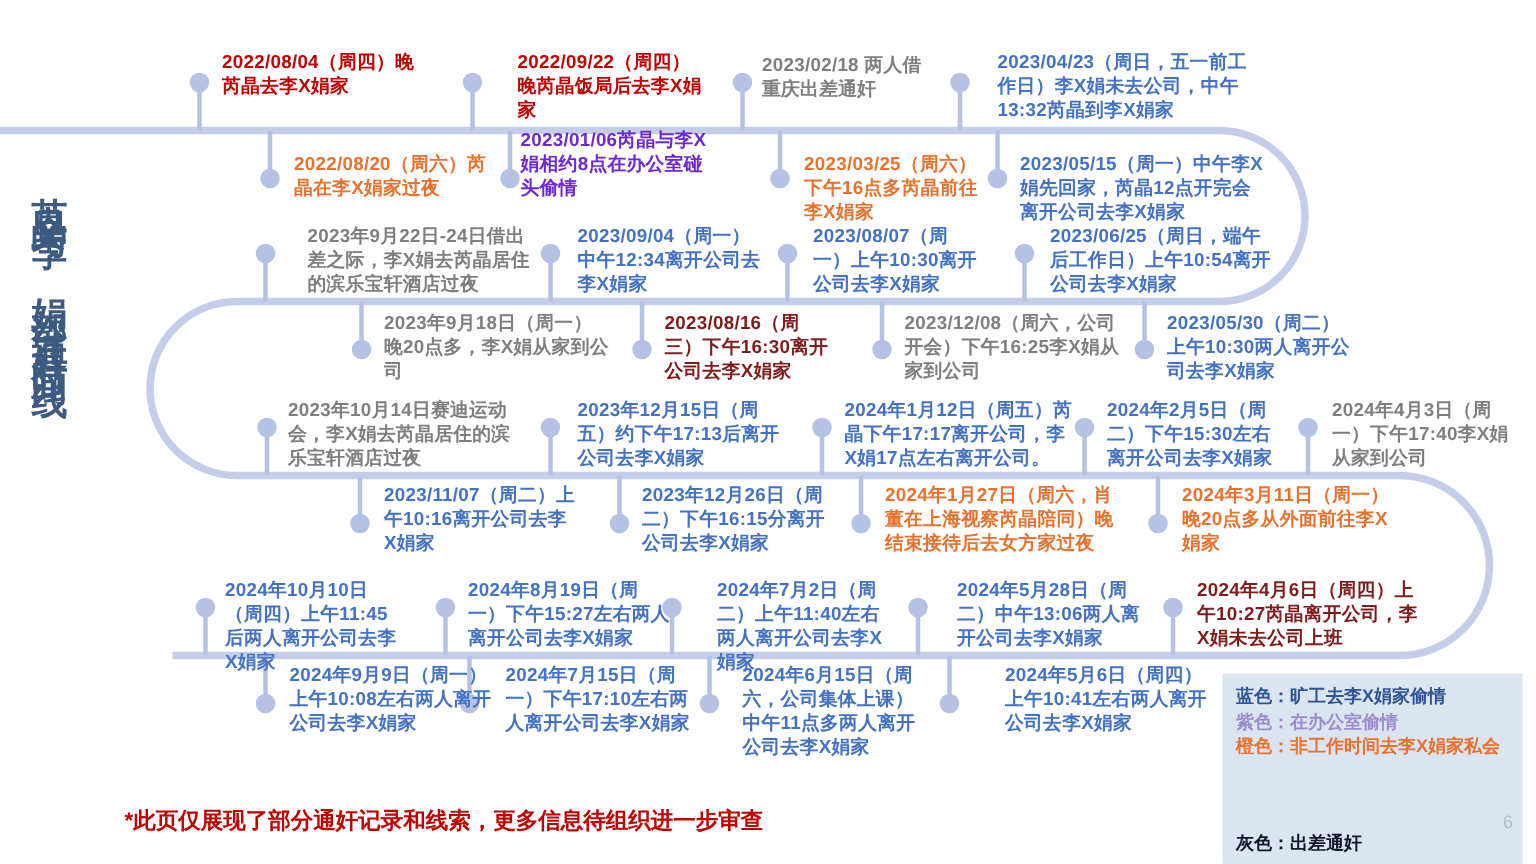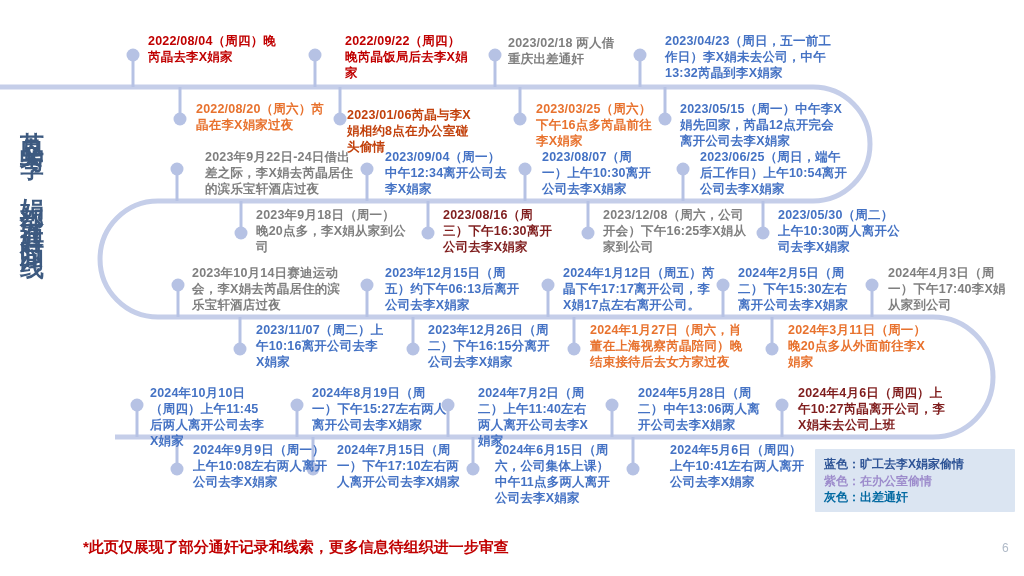--- a/index.html
+++ b/index.html
@@ -110,33 +110,33 @@
         <circle cx="633" cy="469" r="6.5" fill="#b6c2e4"></circle>
       </g>
   </svg>
 
   <div id="events">
       <div class="event" style="left: 148px; top: 33px; width: 132px; color: rgb(192, 0, 0);">2022/08/04（周四）晚芮晶去李X娟家</div>
       <div class="event" style="left: 345px; top: 33px; width: 126px; color: rgb(192, 0, 0);">2022/09/22（周四）晚芮晶饭局后去李X娟家</div>
       <div class="event" style="left: 508px; top: 35px; width: 110px; color: rgb(127, 127, 127);">2023/02/18 两人借重庆出差通奸</div>
       <div class="event" style="left: 665px; top: 33px; width: 170px; color: rgb(68, 114, 196);">2023/04/23（周日，五一前工作日）李X娟未去公司，中午13:32芮晶到李X娟家</div>
       <div class="event" style="left: 196px; top: 101px; width: 135px; color: rgb(232, 114, 46);">2022/08/20（周六）芮晶在李X娟家过夜</div>
-      <div class="event" style="left: 347px; top: 107px; width: 132px; color: #c2410c;">2023/01/06芮晶与李X娟相约8点在办公室碰头偷情</div>
+      <div class="event" style="left: 347px; top: 85px; width: 132px; color: #6d28d9;">2023/01/06芮晶与李X娟相约8点在办公室碰头偷情</div>
       <div class="event" style="left: 536px; top: 101px; width: 126px; color: rgb(232, 114, 46);">2023/03/25（周六）下午16点多芮晶前往李X娟家</div>
       <div class="event" style="left: 680px; top: 101px; width: 162px; color: rgb(68, 114, 196);">2023/05/15（周一）中午李X娟先回家，芮晶12点开完会离开公司去李X娟家</div>
       <div class="event" style="left: 205px; top: 149px; width: 152px; color: rgb(127, 127, 127);">2023年9月22日-24日借出差之际，李X娟去芮晶居住的滨乐宝轩酒店过夜</div>
       <div class="event" style="left: 385px; top: 149px; width: 126px; color: rgb(68, 114, 196);">2023/09/04（周一）中午12:34离开公司去李X娟家</div>
       <div class="event" style="left: 542px; top: 149px; width: 112px; color: rgb(68, 114, 196);">2023/08/07（周一）上午10:30离开公司去李X娟家</div>
       <div class="event" style="left: 700px; top: 149px; width: 150px; color: rgb(68, 114, 196);">2023/06/25（周日，端午后工作日）上午10:54离开公司去李X娟家</div>
       <div class="event" style="left: 256px; top: 207px; width: 150px; color: rgb(127, 127, 127);">2023年9月18日（周一）晚20点多，李X娟从家到公司</div>
       <div class="event" style="left: 443px; top: 207px; width: 112px; color: #7f1d1d;">2023/08/16（周三）下午16:30离开公司去李X娟家</div>
       <div class="event" style="left: 603px; top: 207px; width: 152px; color: rgb(127, 127, 127);">2023/12/08（周六，公司开会）下午16:25李X娟从家到公司</div>
       <div class="event" style="left: 778px; top: 207px; width: 122px; color: rgb(68, 114, 196);">2023/05/30（周二）上午10:30两人离开公司去李X娟家</div>
       <div class="event" style="left: 192px; top: 265px; width: 152px; color: rgb(127, 127, 127);">2023年10月14日赛迪运动会，李X娟去芮晶居住的滨乐宝轩酒店过夜</div>
-      <div class="event" style="left: 385px; top: 265px; width: 145px; color: rgb(68, 114, 196);">2023年12月15日（周五）约下午06:13后离开公司去李X娟家</div>
+      <div class="event" style="left: 385px; top: 265px; width: 145px; color: rgb(68, 114, 196);">2023年12月15日（周五）约下午17:13后离开公司去李X娟家</div>
       <div class="event" style="left: 563px; top: 265px; width: 152px; color: rgb(68, 114, 196);">2024年1月12日（周五）芮晶下午17:17离开公司，李X娟17点左右离开公司。</div>
       <div class="event" style="left: 738px; top: 265px; width: 118px; color: rgb(68, 114, 196);">2024年2月5日（周二）下午15:30左右离开公司去李X娟家</div>
       <div class="event" style="left: 888px; top: 265px; width: 130px; color: rgb(127, 127, 127);">2024年4月3日（周一）下午17:40李X娟从家到公司</div>
       <div class="event" style="left: 256px; top: 322px; width: 128px; color: rgb(68, 114, 196);">2023/11/07（周二）上午10:16离开公司去李X娟家</div>
       <div class="event" style="left: 428px; top: 322px; width: 122px; color: rgb(68, 114, 196);">2023年12月26日（周二）下午16:15分离开公司去李X娟家</div>
       <div class="event" style="left: 590px; top: 322px; width: 162px; color: rgb(232, 114, 46);">2024年1月27日（周六，肖董在上海视察芮晶陪同）晚结束接待后去女方家过夜</div>
       <div class="event" style="left: 788px; top: 322px; width: 142px; color: rgb(232, 114, 46);">2024年3月11日（周一）晚20点多从外面前往李X娟家</div>
       <div class="event" style="left: 150px; top: 385px; width: 118px; color: rgb(68, 114, 196);">2024年10月10日（周四）上午11:45后两人离开公司去李X娟家</div>
       <div class="event" style="left: 312px; top: 385px; width: 138px; color: rgb(68, 114, 196);">2024年8月19日（周一）下午15:27左右两人离开公司去李X娟家</div>
       <div class="event" style="left: 478px; top: 385px; width: 118px; color: rgb(68, 114, 196);">2024年7月2日（周二）上午11:40左右两人离开公司去李X娟家</div>
@@ -144,20 +144,21 @@
       <div class="event" style="left: 798px; top: 385px; width: 148px; color: #7f1d1d;">2024年4月6日（周四）上午10:27芮晶离开公司，李X娟未去公司上班</div>
       <div class="event" style="left: 193px; top: 442px; width: 138px; color: rgb(68, 114, 196);">2024年9月9日（周一）上午10:08左右两人离开公司去李X娟家</div>
       <div class="event" style="left: 337px; top: 442px; width: 132px; color: rgb(68, 114, 196);">2024年7月15日（周一）下午17:10左右两人离开公司去李X娟家</div>
       <div class="event" style="left: 495px; top: 442px; width: 122px; color: rgb(68, 114, 196);">2024年6月15日（周六，公司集体上课）中午11点多两人离开公司去李X娟家</div>
       <div class="event" style="left: 670px; top: 442px; width: 138px; color: rgb(68, 114, 196);">2024年5月6日（周四）上午10:41左右两人离开公司去李X娟家</div>
     </div>
 
   <div class="legend" id="legend-box" style="background: rgb(219, 229, 242);">
       <div class="legend-item" style="color: rgb(46, 84, 150);">蓝色：旷工去李X娟家偷情</div>
       <div class="legend-item" style="color: rgb(157, 140, 204);">紫色：在办公室偷情</div>
-      <div class="legend-item" style="color: #0369a1;">灰色：出差通奸</div>
+      <div class="legend-item" style="color: rgb(232, 114, 46);">橙色：非工作时间去李X娟家私会</div>
+      <div class="legend-item" style="color: #0f172a; margin-top: 48px;">灰色：出差通奸</div>
     </div>
 
   <div class="footnote" style="color: rgb(192, 0, 0);">*此页仅展现了部分通奸记录和线索，更多信息待组织进一步审查</div>
 
   <div class="page-num" style="color: rgb(176, 186, 200);">6</div>
 
 </div>
 
 </body></html>

